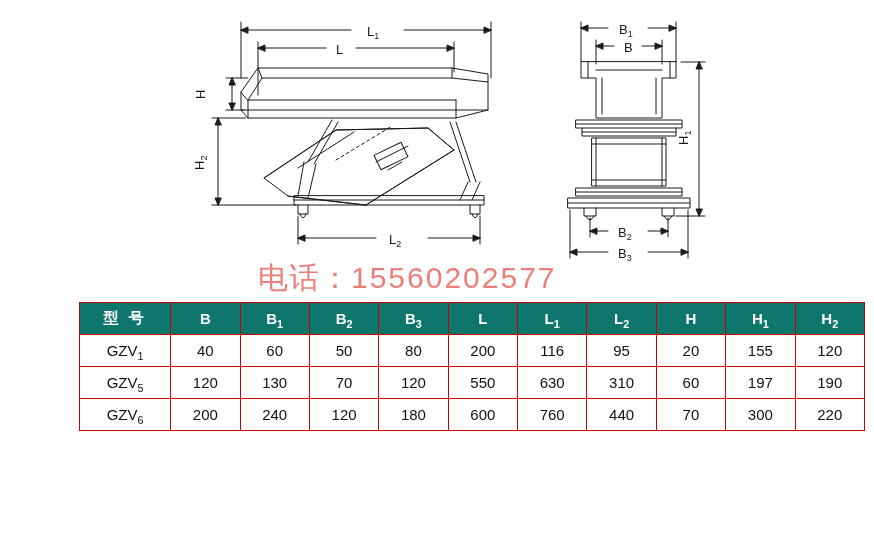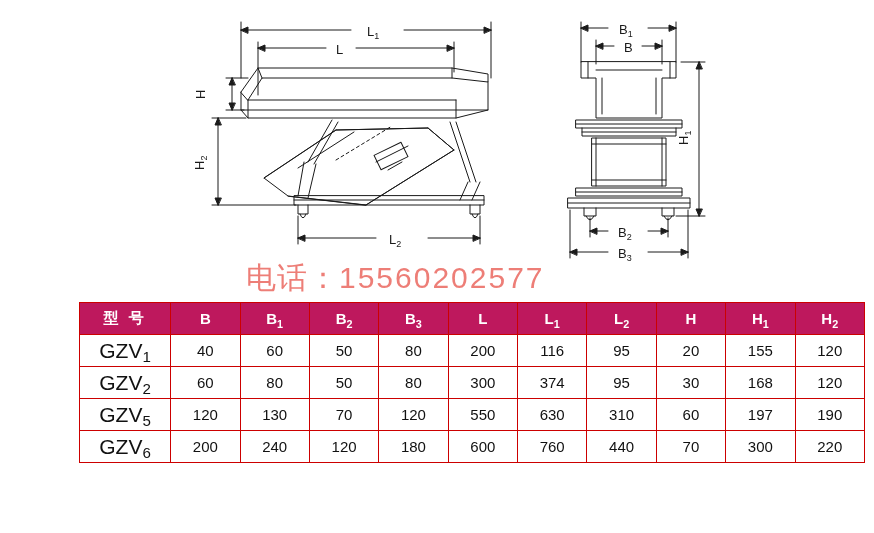--- a/index.html
+++ b/index.html
@@ -27,21 +27,21 @@
     top: 0;
     width: 874px;
     height: 295px;
   }
   .drawing svg {
     display: block;
   }
   
   .watermark {
     position: absolute;
-    left: 210px;
+    left: 222px;
     top: 258px;
     font-size: 30px;
     color: #e8534a;
     opacity: 0.75;
     letter-spacing: 1px;
     white-space: nowrap;
     font-family: "Liberation Sans", sans-serif;
     pointer-events: none;
   }
   .watermark .wm-num {
@@ -63,31 +63,31 @@
   table.spec td {
     border: 1px solid #cc0000;
     text-align: center;
     vertical-align: middle;
     font-size: 15px;
     color: #111;
     height: 31px;
     padding: 0;
   }
   table.spec thead th {
-    background: #be185d;
+    background: #0f766e;
     color: #ffffff;
     font-weight: bold;
     font-size: 15px;
     border-color: #cc0000;
   }
   table.spec thead th.model-col {
     letter-spacing: 3px;
   }
   table.spec td.model-cell {
-    font-size: 21px;
+    font-size: 15px;
   }
   sub {
     font-size: 0.72em;
     vertical-align: baseline;
     position: relative;
     top: 4px;
   }
   .col-model { width: 88px; }
   .col-std   { width: 67px; }
   .lbl {
@@ -308,33 +308,20 @@
             <td>50</td>
             <td>80</td>
             <td>200</td>
             <td>116</td>
             <td>95</td>
             <td>20</td>
             <td>155</td>
             <td>120</td>
           </tr>
           <tr>
-            <td class="model-cell">GZV<sub>2</sub></td>
-            <td>60</td>
-            <td>80</td>
-            <td>50</td>
-            <td>80</td>
-            <td>300</td>
-            <td>374</td>
-            <td>95</td>
-            <td>30</td>
-            <td>168</td>
-            <td>120</td>
-          </tr>
-          <tr>
             <td class="model-cell">GZV<sub>5</sub></td>
             <td>120</td>
             <td>130</td>
             <td>70</td>
             <td>120</td>
             <td>550</td>
             <td>630</td>
             <td>310</td>
             <td>60</td>
             <td>197</td>

